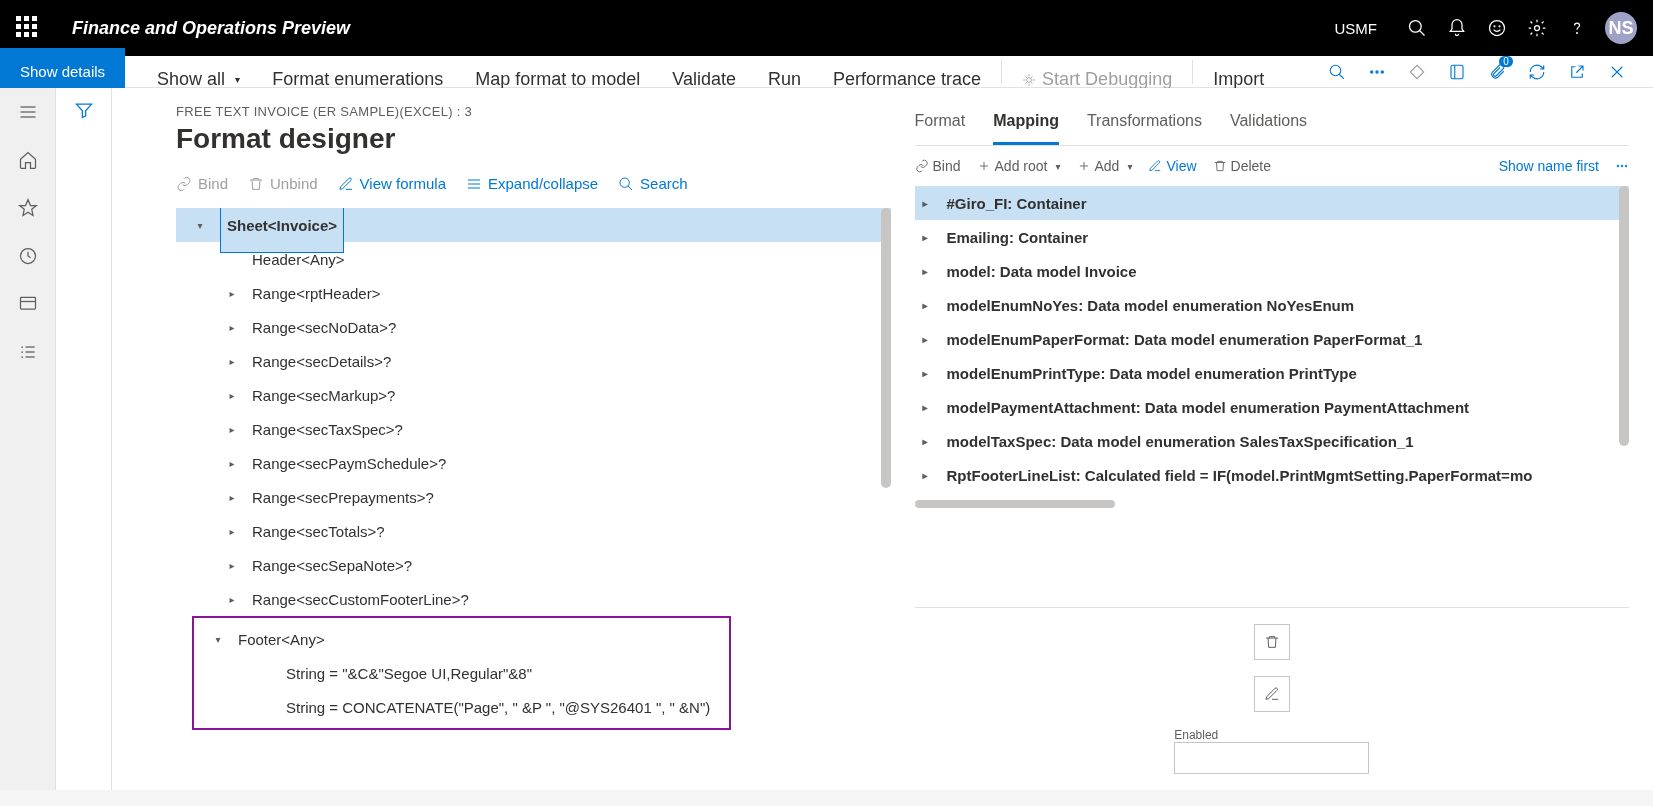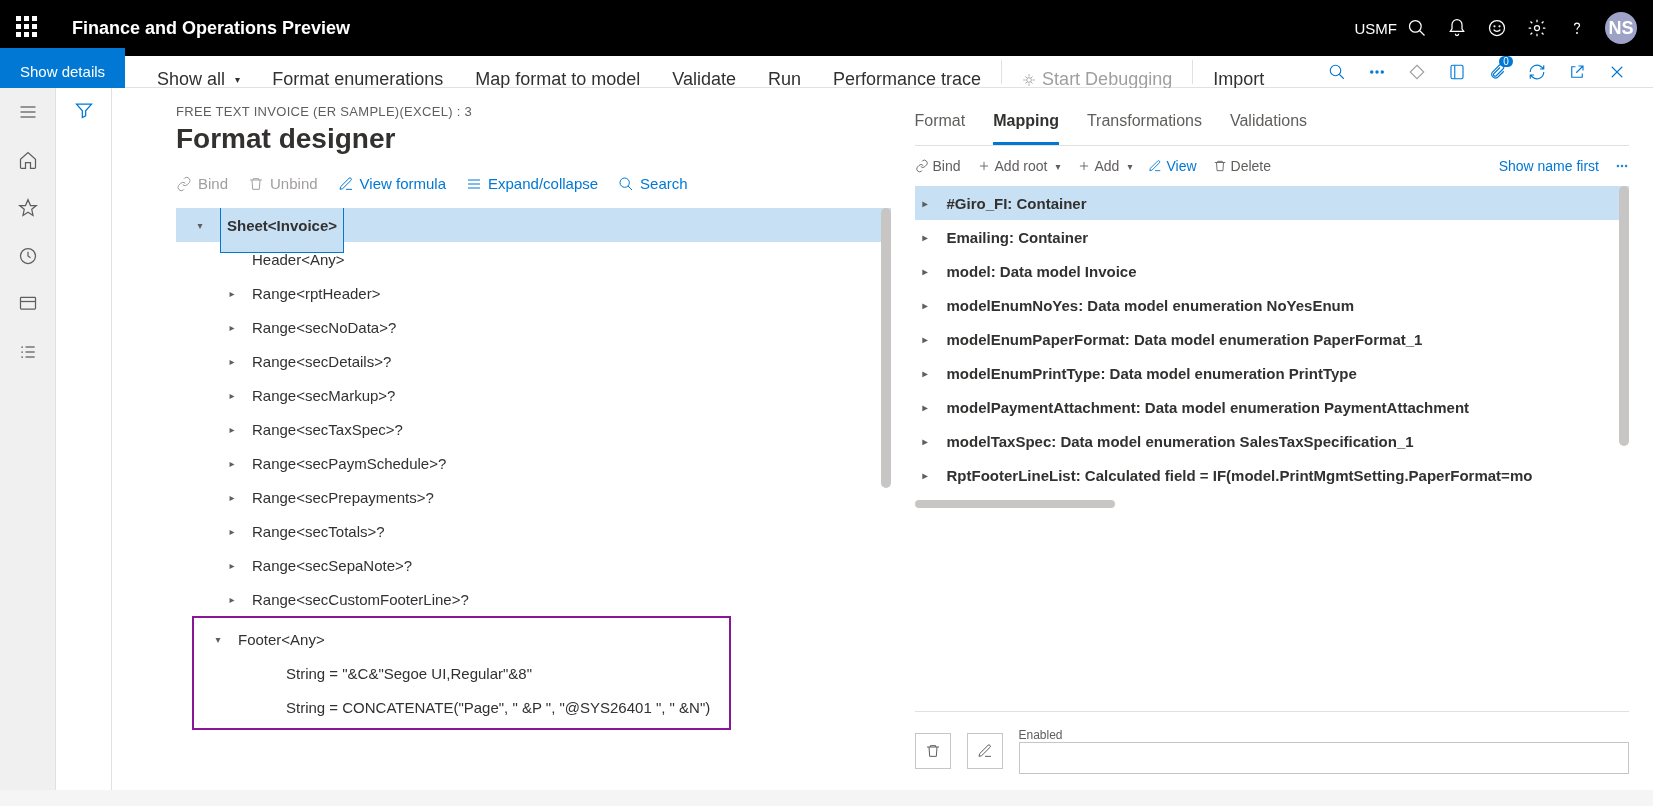--- a/index.html
+++ b/index.html
@@ -1,23 +1,23 @@
 <!DOCTYPE html>
 <html><head>
 <meta charset="utf-8">
 <style>
 * { box-sizing: border-box; margin: 0; padding: 0; font-family: "Segoe UI", -apple-system, sans-serif; }
 body { background: #f5f5f5; overflow: hidden; }
 
 .topbar { background: #000; color: #fff; height: 56px; display: flex; align-items: center; padding: 0 16px; }
 .topbar .waffle { width: 24px; height: 24px; display: grid; grid-template-columns: repeat(3,5px); grid-template-rows: repeat(3,5px); gap: 3px; margin-right: 32px; cursor: pointer; }
 .topbar .waffle span { background: #fff; width: 5px; height: 5px; }
-.topbar .title { font-size: 18px; font-weight: 600; flex: 0 0 auto; }
+.topbar .title { font-size: 18px; font-weight: 600; flex: 0 0 auto; font-style: italic; }
 .topbar .spacer { flex: 1; }
-.topbar .company { font-size: 15px; }
+.topbar .company { font-size: 15px; margin-right: 20px; }
 .topbar .icon-btn { width: 40px; height: 40px; display: flex; align-items: center; justify-content: center; cursor: pointer; position: relative; }
 .topbar .icon-btn svg { width: 20px; height: 20px; stroke: #fff; fill: none; stroke-width: 1.5; }
 .topbar .avatar { width: 32px; height: 32px; border-radius: 50%; background: #9ea2c7; color: #fff; display: flex; align-items: center; justify-content: center; font-size: 18px; font-weight: 600; margin-left: 8px; }
 
 .actionbar { background: #fff; height: 32px; display: flex; align-items: center; border-bottom: 1px solid #e1e1e1; padding-left: 56px; }
 .actionbar .primary { background: #0078d4; color: #fff; height: 48px; display: flex; align-items: center; padding: 0 20px; font-size: 15px; margin-left: -56px; margin-right: 16px; cursor: pointer; }
 .actionbar .cmd { padding: 0 16px; font-size: 18px; color: #323130; cursor: pointer; display: flex; align-items: center; gap: 6px; height: 48px; margin-top: 16px; }
 .actionbar .cmd.disabled { color: #a19f9d; }
 .actionbar .sep { width: 1px; height: 24px; background: #e1e1e1; margin: 0 4px; }
 .actionbar .right-icons { margin-left: auto; display: flex; align-items: center; padding-right: 16px; }
@@ -65,21 +65,21 @@
 .map-toolbar .mtb { display: flex; align-items: center; gap: 4px; font-size: 14px; color: #605e5c; cursor: pointer; }
 .map-toolbar .mtb.blue { color: #0078d4; }
 .map-toolbar .mtb svg { width: 14px; height: 14px; stroke: currentColor; fill: none; stroke-width: 1.5; }
 
 .map-tree { overflow: auto; flex: 1; }
 .map-row { display: flex; align-items: center; height: 34px; font-size: 15px; font-weight: 600; color: #323130; cursor: pointer; padding-left: 8px; white-space: nowrap; }
 .map-row.selected { background: #c7e0f4; }
 .map-row .caret { width: 16px; font-size: 10px; color: #605e5c; display: inline-flex; }
 .map-row .label { margin-left: 8px; }
 
-.footer-field { display: flex; align-items: center; gap: 16px; margin-top: 16px; border-top: 1px solid #e1e1e1; padding-top: 16px; }
+.footer-field { display: flex; align-items: center; gap: 16px; margin-top: 16px; border-top: 1px solid #e1e1e1; padding-top: 16px; flex-direction: column; }
 .footer-field .sq { width: 36px; height: 36px; border: 1px solid #c8c6c4; display: flex; align-items: center; justify-content: center; cursor: pointer; }
 .footer-field .sq svg { width: 16px; height: 16px; stroke: #605e5c; fill: none; stroke-width: 1.5; }
 .footer-field .field { flex: 1; }
 .footer-field .field label { font-size: 12px; color: #605e5c; display: block; }
 .footer-field .field input { width: 100%; height: 32px; border: 1px solid #c8c6c4; padding: 0 8px; }
 
 .vscroll { width: 10px; background: #c8c6c4; position: absolute; right: 0; border-radius: 5px; }
 .hscroll { height: 8px; background: #c8c6c4; border-radius: 4px; }
 
 .chev::after { content: "▾"; font-size: 10px; margin-left: 4px; }

